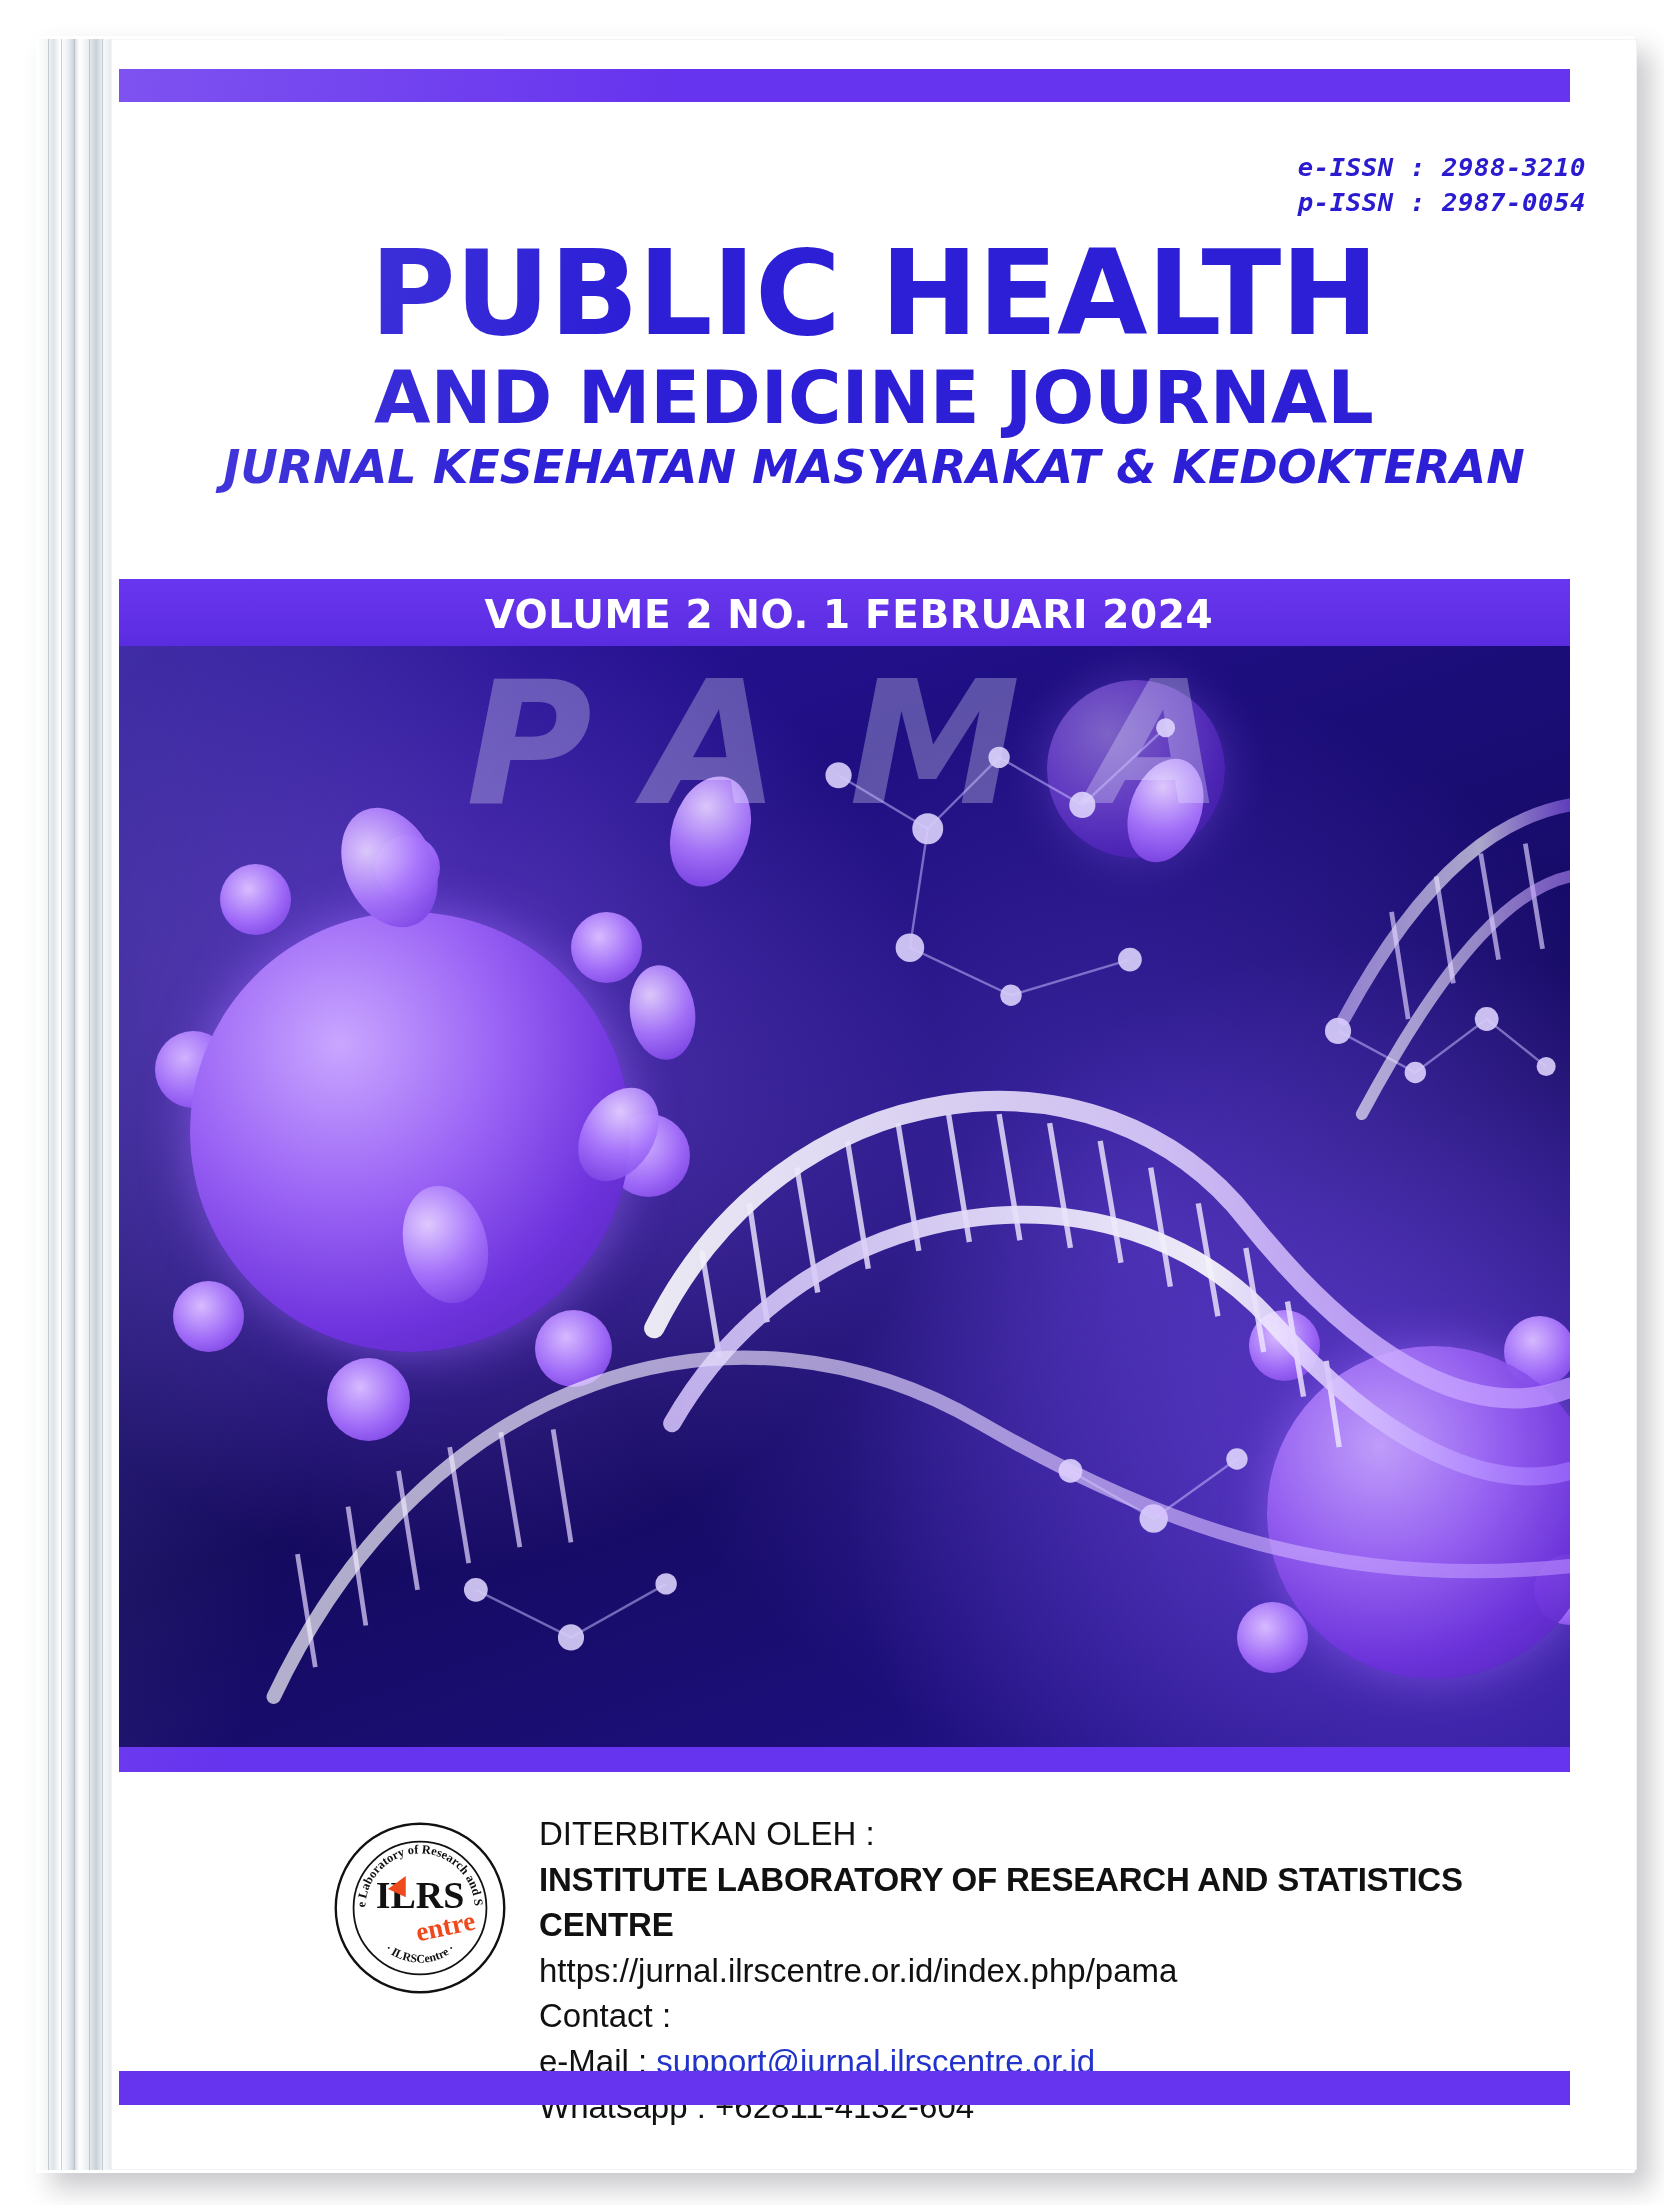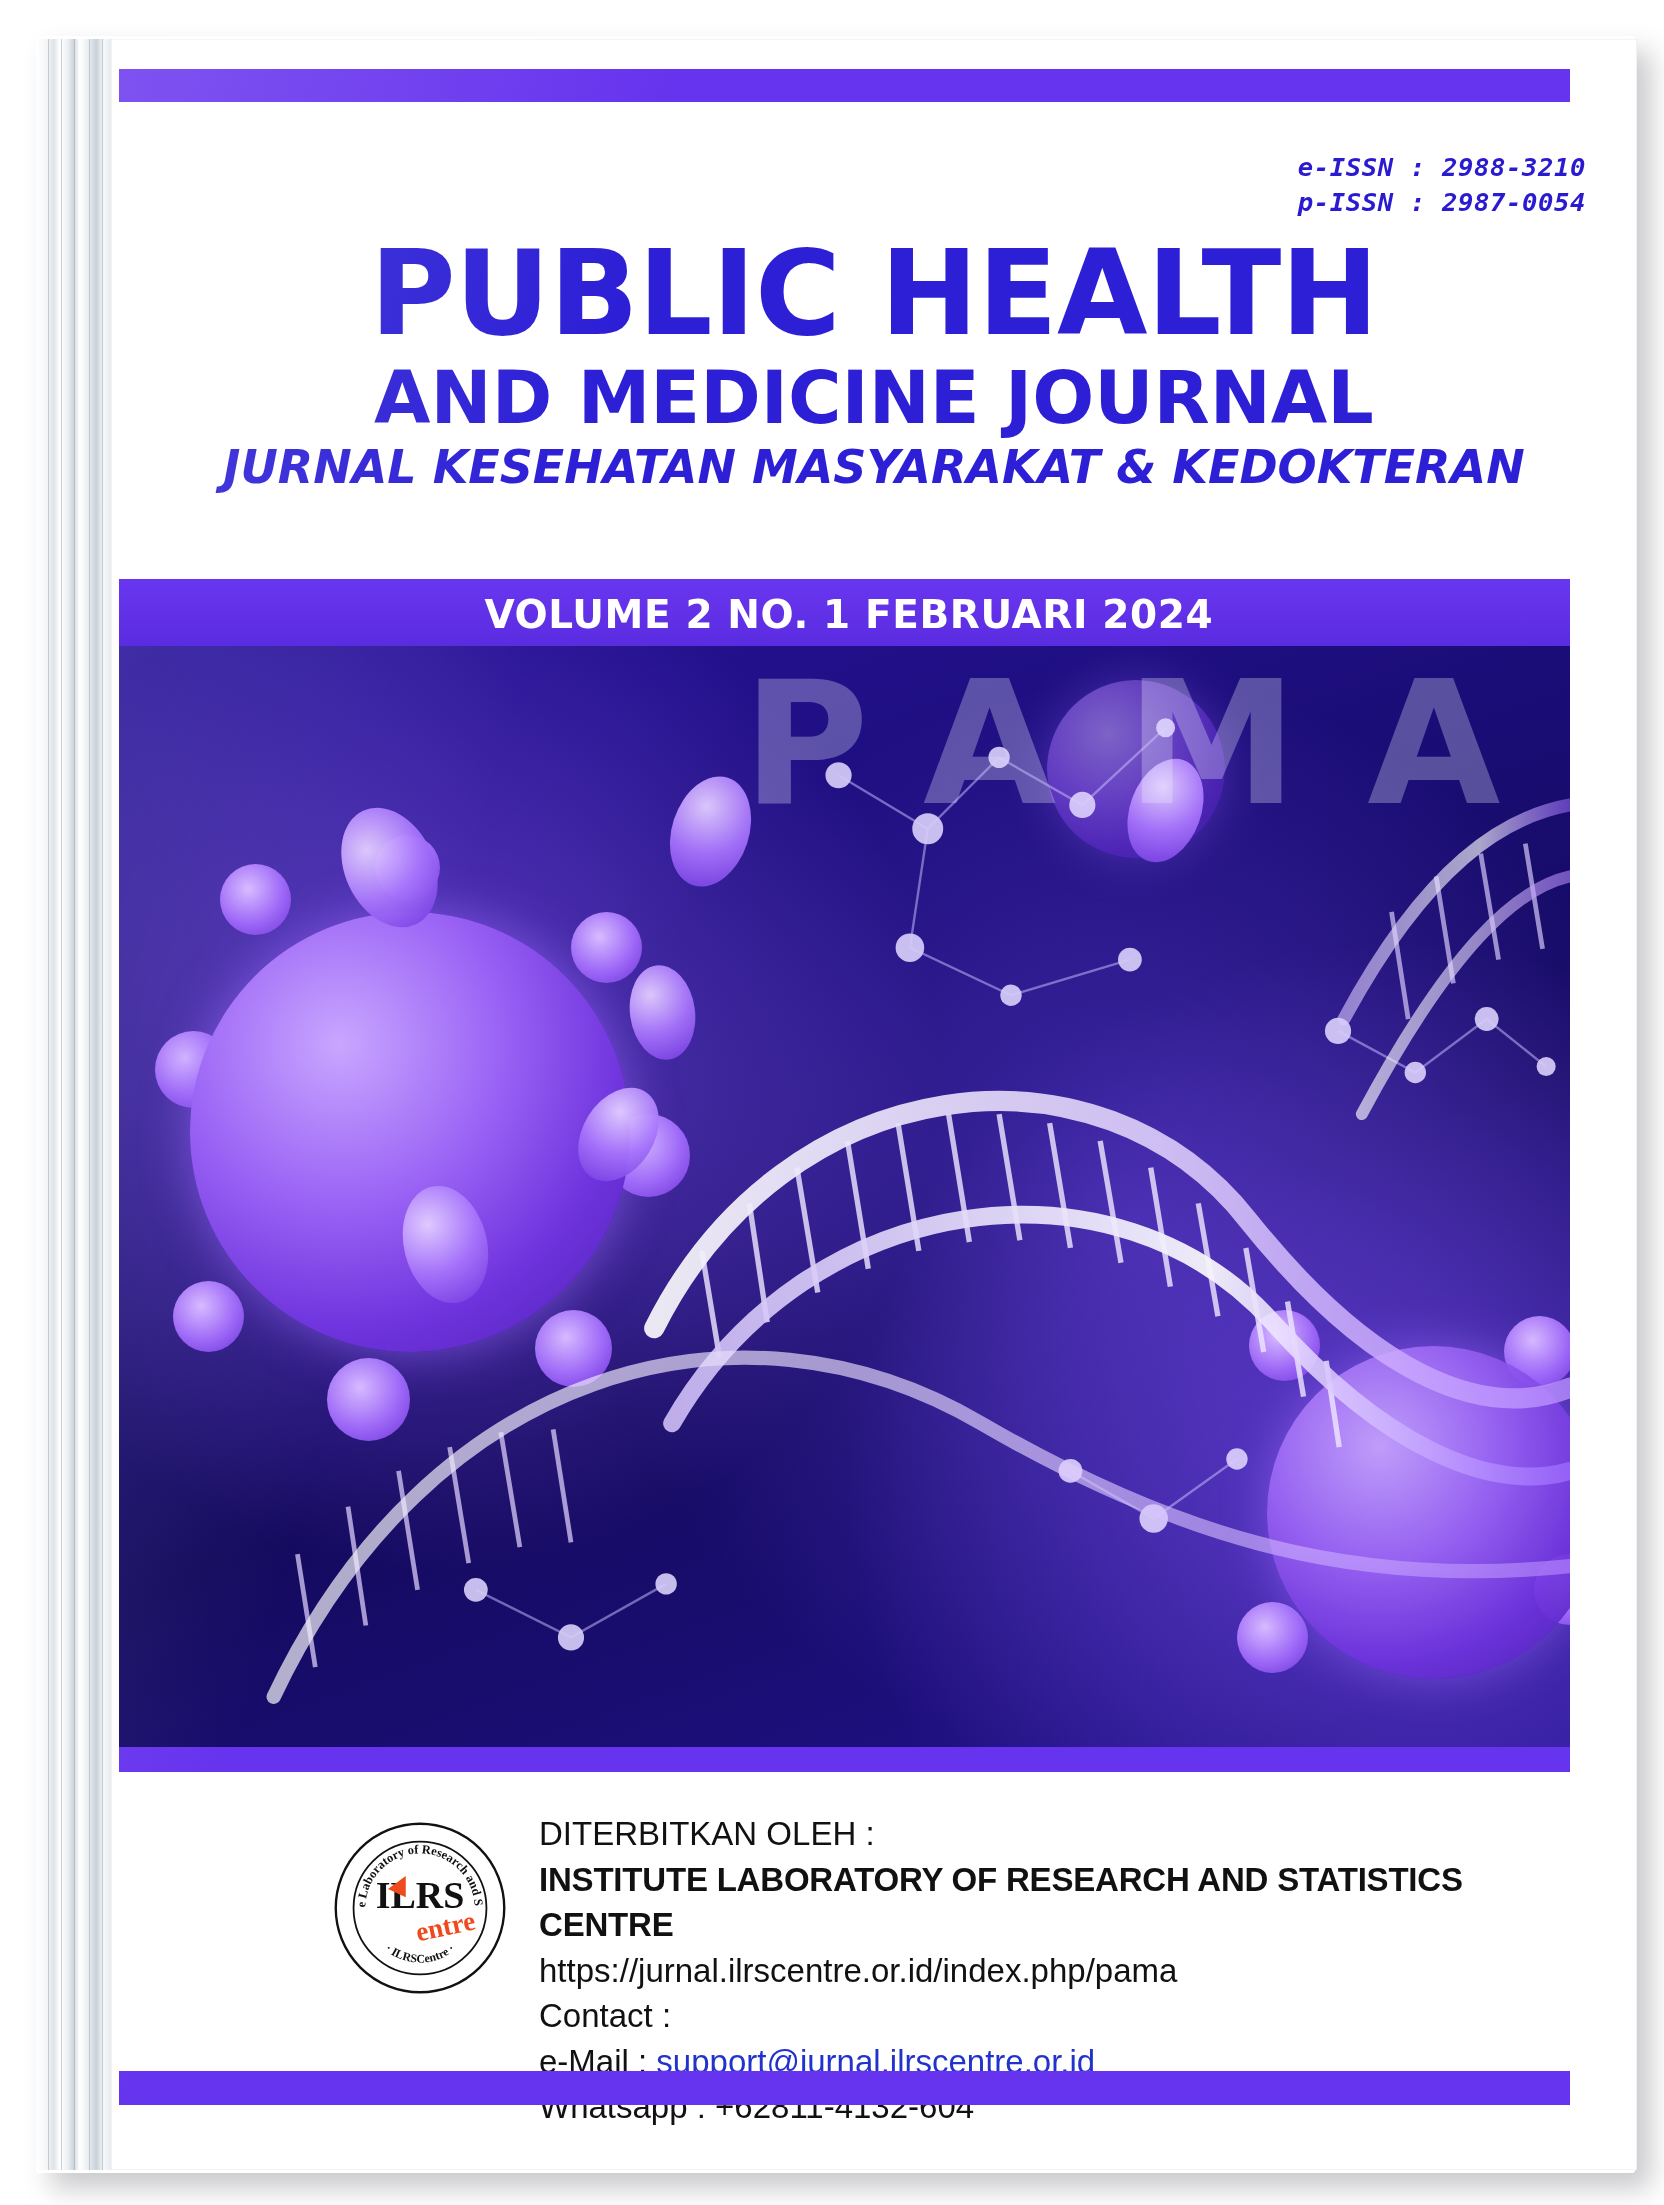--- a/index.html
+++ b/index.html
@@ -198,29 +198,30 @@
       radial-gradient(circle at 22% 42%, rgba(150,100,255,0.55) 0%, rgba(90,40,200,0.0) 38%),
       radial-gradient(circle at 70% 55%, rgba(120,80,255,0.45) 0%, rgba(40,20,120,0.0) 45%),
       radial-gradient(circle at 88% 78%, rgba(140,90,255,0.5) 0%, rgba(30,15,100,0.0) 35%),
       linear-gradient(160deg, #2a14a0 0%, #1b0d78 35%, #140a5e 60%, #22128e 100%);
   }
   .watermark {
     position: absolute;
     left: 0;
     top: 64px;
     width: 100%;
-    text-align: right;
+    text-align: center;
     font-family: "DejaVu Sans", sans-serif;
     font-weight: 700;
     font-size: 172px;
     letter-spacing: 70px;
     color: rgba(235,235,255,0.30);
     z-index: 5;
     text-indent: 70px;
     user-select: none;
+    font-style: italic;
   }
   
   .virus {
     position: absolute;
     border-radius: 50%;
     background: radial-gradient(circle at 34% 30%, #c9a6ff 0%, #9a63f5 38%, #6e33dd 68%, #4a1fae 100%);
     box-shadow: 0 0 48px rgba(160,110,255,0.55);
     z-index: 3;
   }
   .virus.v1 { left: 71px; top: 333px; width: 440px; height: 440px; }

